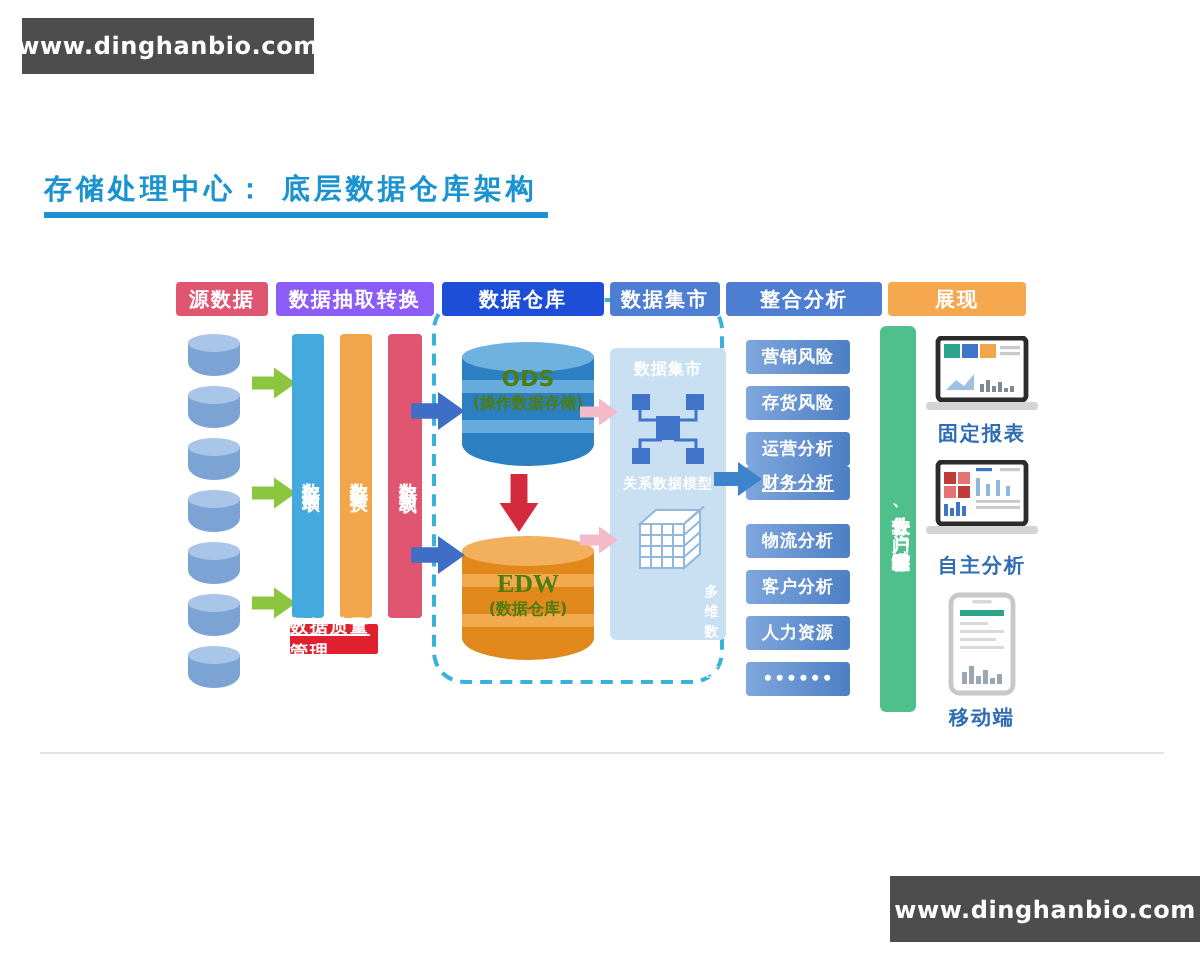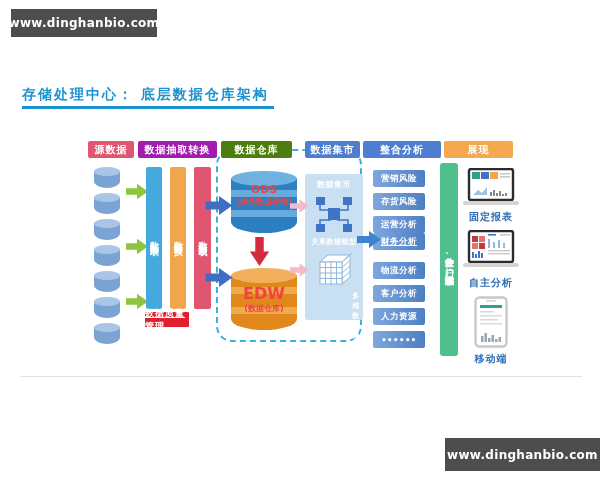--- a/index.html
+++ b/index.html
@@ -25,21 +25,21 @@
 
   
   .vbar{color:#ffffff;font-weight:bold;font-size:9px;writing-mode:vertical-rl;text-orientation:upright;
         display:flex;align-items:center;justify-content:center;border-radius:2px;letter-spacing:2px;}
 
   
   .bigcyl{width:66px;}
   .bigcyl .cbody{position:absolute;left:0;top:7px;right:0;bottom:0;
                  border-radius:0 0 33px 33px / 0 0 11px 11px;}
   .bigcyl .ctop{position:absolute;left:0;top:0;width:100%;height:15px;border-radius:50%;}
-  .bigcyl .ctext{position:absolute;left:0;top:12px;width:100%;text-align:center;color:#ef4444;
+  .bigcyl .ctext{position:absolute;left:0;top:12px;width:100%;text-align:center;color:#4d7c0f;
                  font-weight:bold;line-height:1.25;z-index:2;}
   .ods .cbody{background:linear-gradient(180deg,#2c7fc0 0 22%,#66abdb 22% 34%,#2c7fc0 34% 58%,#66abdb 58% 70%,#2c7fc0 70% 100%);}
   .ods .ctop{background:#6fb1df;}
   .edw .cbody{background:linear-gradient(180deg,#e0881c 0 22%,#f2aa4e 22% 34%,#e0881c 34% 58%,#f2aa4e 58% 70%,#e0881c 70% 100%);}
   .edw .ctop{background:#f3b express;background:#f3b05c;}
 
   .dashed-box{border:2px dashed #38b2d8;border-radius:16px;}
 
   .mart-box{background:#c9dff2;border-radius:3px;}
   .mart-label{width:100%;text-align:center;color:#ffffff;font-weight:bold;font-size:7.5px;letter-spacing:.5px;}
@@ -70,22 +70,22 @@
 <div class="stage">
 
   <div class="abs banner" style="left:11px;top:9px;width:146px;height:28px;">
     <span>www.dinghanbio.com</span>
   </div>
 
   <div class="abs title" style="left:22px;top:86px;">存储处理中心： 底层数据仓库架构</div>
   <div class="abs title-underline" style="left:22px;top:106px;width:252px;"></div>
 
   <div class="abs col-header" style="left:88px;top:141px;width:46px;background:#e0556f;">源数据</div>
-  <div class="abs col-header" style="left:138px;top:141px;width:79px;background:#a21caf;">数据抽取转换</div>
-  <div class="abs col-header" style="left:221px;top:141px;width:71px;background:#4d7c0f;">数据仓库</div>
+  <div class="abs col-header" style="left:138px;top:141px;width:79px;background:#8b5cf6;">数据抽取转换</div>
+  <div class="abs col-header" style="left:221px;top:141px;width:81px;background:#1d4ed8;">数据仓库</div>
   <div class="abs col-header" style="left:305px;top:141px;width:55px;background:#4d7ed1;">数据集市</div>
   <div class="abs col-header" style="left:444px;top:141px;width:69px;background:#f5a84e;">展现</div>
   <div class="abs col-header" style="left:363px;top:141px;width:78px;background:#4d7ed1;">整合分析</div>
 
   <div class="abs db" style="left:94px;top:167px;">
       <div class="body"></div>
       <div class="top"></div>
     </div>
   <div class="abs db" style="left:94px;top:193px;">
       <div class="body"></div>
@@ -159,21 +159,21 @@
   <div class="abs" style="left:249px;top:237px;">
     <svg width="21" height="29" viewBox="0 0 16 24">
         <polygon points="4.5,0 11.5,0 11.5,12 16,12 8,24 0,12 4.5,12" fill="#d42a3d"></polygon>
       </svg>
     </div>
 
   <div class="abs bigcyl edw" style="left:231px;top:268px;height:62px;">
     <div class="cbody"></div>
       <div class="ctop"></div>
     <div class="ctext" style="top:16px;">
-      <div style="font-size:16px;">EDW</div>
+      <div style="font-size:13px;font-family:Liberation Serif, serif;">EDW</div>
       <div style="font-size:8px;">(数据仓库)</div>
     </div>
   </div>
 
   <div class="abs" style="left:290px;top:199px;z-index:3;">
     <svg width="19" height="14" viewBox="0 0 24 17">
         <polygon points="0,5 12,5 12,0 24,8.5 12,17 12,12 0,12" fill="#f5bac9"></polygon>
       </svg>
     </div>
   <div class="abs" style="left:290px;top:263px;z-index:3;">

